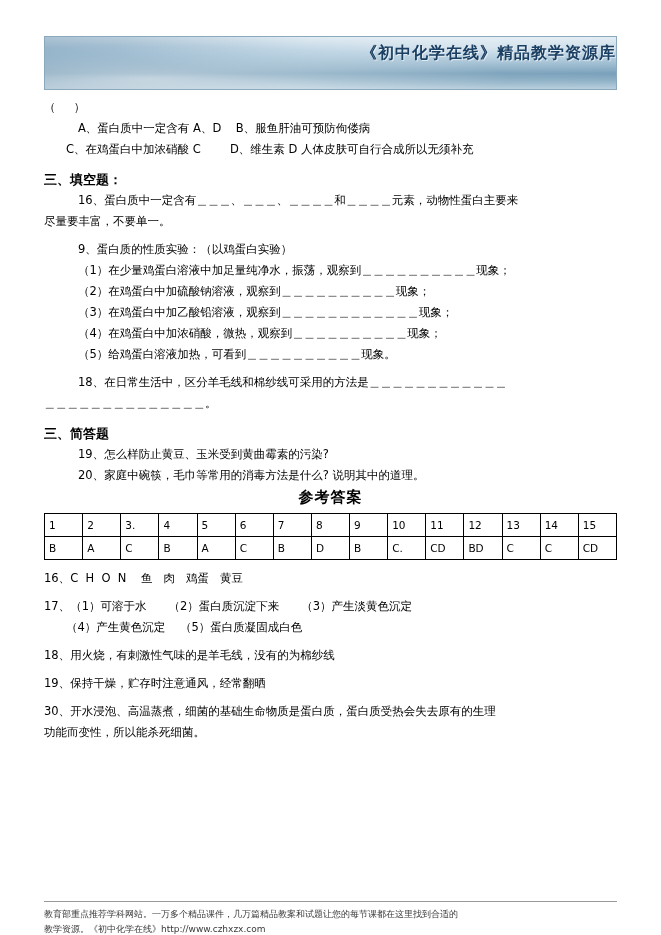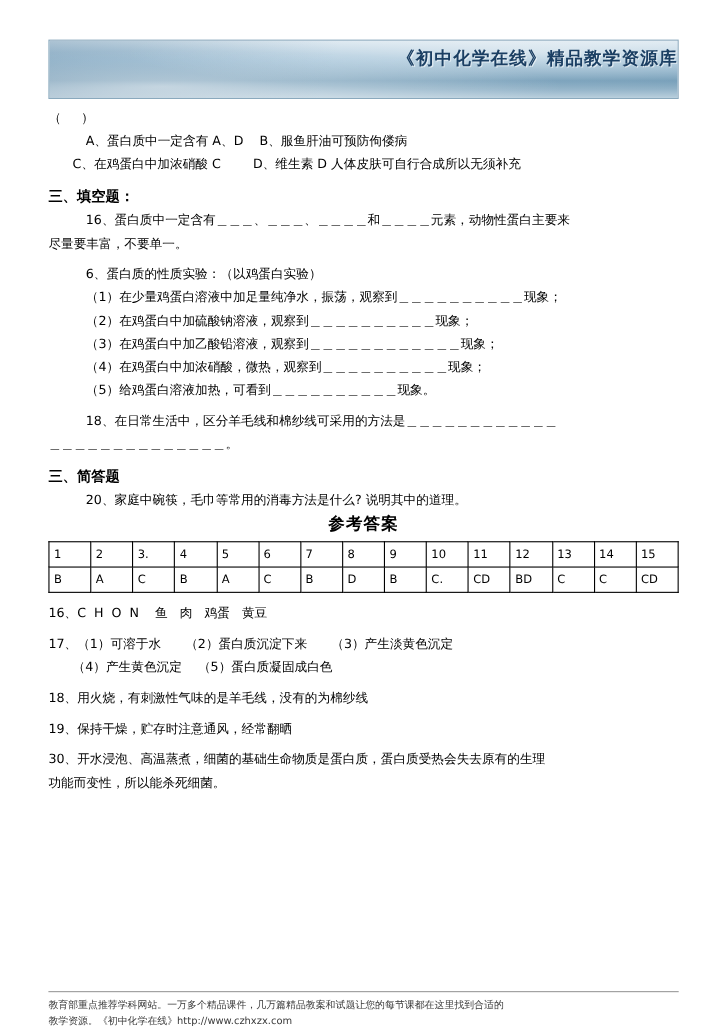--- a/index.html
+++ b/index.html
@@ -134,31 +134,32 @@
 
   <div class="line ind0 blk">（     ）</div>
   <div class="line ind1">A、蛋白质中一定含有 A、D    B、服鱼肝油可预防佝偻病</div>
   <div class="line ind2">C、在鸡蛋白中加浓硝酸 C        D、维生素 D 人体皮肤可自行合成所以无须补充</div>
 
   <div class="line sec ind0">三、填空题：</div>
 
   <div class="line ind1">16、蛋白质中一定含有＿＿＿、＿＿＿、＿＿＿＿和＿＿＿＿元素，动物性蛋白主要来</div>
   <div class="line ind0">尽量要丰富，不要单一。</div>
 
-  <div class="line ind1 blk">6、蛋白质的性质实验：（以鸡蛋白实验）</div>
+  <div class="line ind1 blk">9、蛋白质的性质实验：（以鸡蛋白实验）</div>
   <div class="line ind1">（1）在少量鸡蛋白溶液中加足量纯净水，振荡，观察到＿＿＿＿＿＿＿＿＿＿现象；</div>
   <div class="line ind1">（2）在鸡蛋白中加硫酸钠溶液，观察到＿＿＿＿＿＿＿＿＿＿现象；</div>
   <div class="line ind1">（3）在鸡蛋白中加乙酸铅溶液，观察到＿＿＿＿＿＿＿＿＿＿＿＿现象；</div>
   <div class="line ind1">（4）在鸡蛋白中加浓硝酸，微热，观察到＿＿＿＿＿＿＿＿＿＿现象；</div>
   <div class="line ind1">（5）给鸡蛋白溶液加热，可看到＿＿＿＿＿＿＿＿＿＿现象。</div>
 
   <div class="line ind1 blk">18、在日常生活中，区分羊毛线和棉纱线可采用的方法是＿＿＿＿＿＿＿＿＿＿＿＿</div>
   <div class="line ind0">＿＿＿＿＿＿＿＿＿＿＿＿＿＿。</div>
 
   <div class="line sec ind0">三、简答题</div>
+  <div class="line ind1">19、怎么样防止黄豆、玉米受到黄曲霉素的污染?</div>
   <div class="line ind1">20、家庭中碗筷，毛巾等常用的消毒方法是什么? 说明其中的道理。</div>
 
   <div class="ans-title">参考答案</div>
 
   <table class="ans">
     <tbody>
       <tr>
         <td>1</td>
         <td>2</td>
         <td>3.</td>

